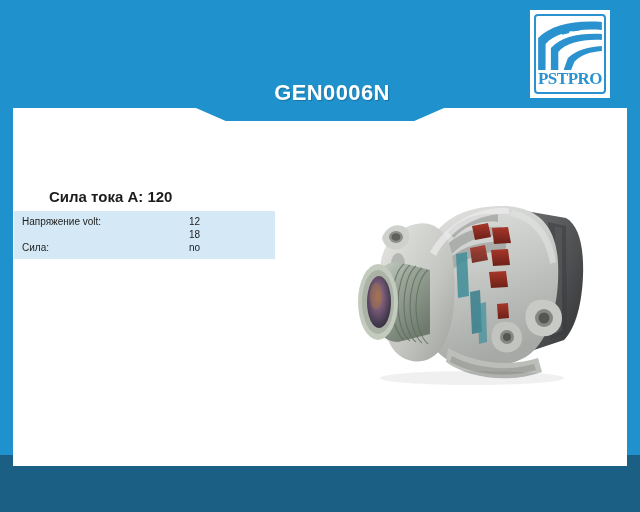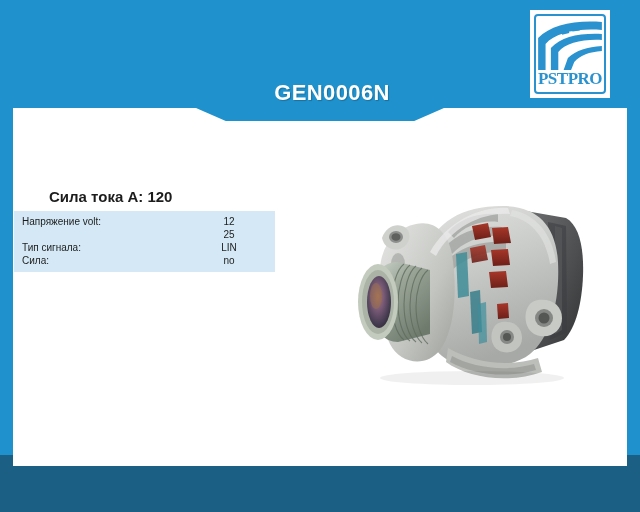--- a/index.html
+++ b/index.html
@@ -164,21 +164,21 @@
   .spec-label {
     flex: 0 0 auto;
     white-space: nowrap;
   }
   .spec-spacer {
     flex: 1 1 auto;
     min-width: 4px;
   }
   .spec-value {
     flex: 0 0 80px;
-    text-align: center;
+    text-align: left;
   }
   
   .product {
     position: absolute;
     left: 352px;
     top: 192px;
     width: 268px;
     height: 200px;
   }
 </style>
@@ -214,26 +214,21 @@
   <div class="spec-heading">Сила тока А: 120</div>
 
   <div class="spec-table">
     <div class="spec-row">
       <span class="spec-label">Напряжение volt:</span>
       <span class="spec-spacer"></span>
       <span class="spec-value">12</span>
     </div>
     <div class="spec-row">
       <span class="spec-spacer"></span>
-      <span class="spec-value">25</span>
-    </div>
-    <div class="spec-row">
-      <span class="spec-label">Тип сигнала:</span>
-      <span class="spec-spacer"></span>
-      <span class="spec-value">LIN</span>
+      <span class="spec-value">18</span>
     </div>
     <div class="spec-row">
       <span class="spec-label">Сила:</span>
       <span class="spec-spacer"></span>
       <span class="spec-value">no</span>
     </div>
   </div>
 
   <div class="product">
     <svg viewBox="0 0 268 200" width="268" height="200">

